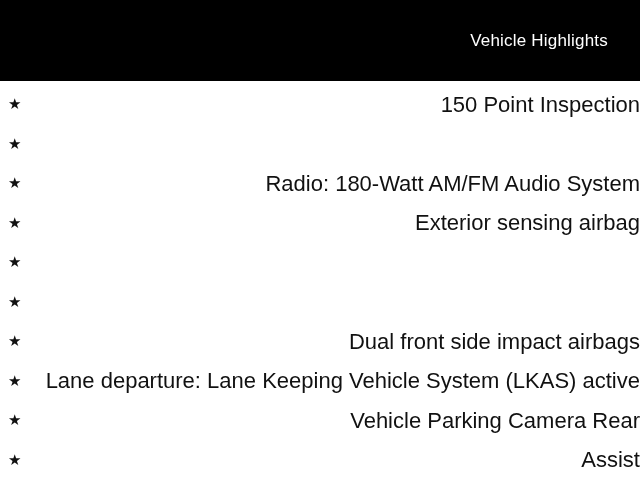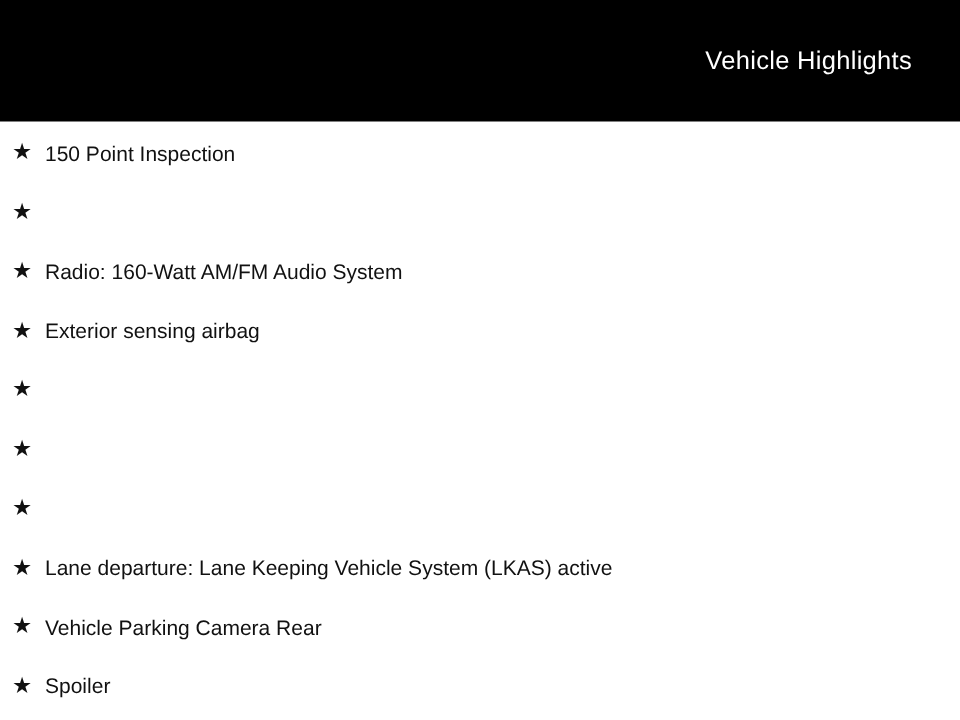--- a/index.html
+++ b/index.html
@@ -1,15 +1,15 @@
 <!DOCTYPE html>
 <html style="--header-bg: #000000; --header-fg: #ffffff; --item-fg: #111111;"><head>
 <meta charset="utf-8">
 <style>
-  * { margin: 0; padding: 0; box-sizing: border-box; }
+  * { margin: 0; padding: 0; box-sizing: border-box; justify-content: space-between; }
   html, body { width: 640px; height: 480px; }
   body {
     background: #ffffff;
     font-family: "Liberation Sans", sans-serif;
     overflow: hidden;
   }
   .page {
     width: 640px;
     height: 480px;
     background: #ffffff;
@@ -43,21 +43,21 @@
   }
   .star {
     width: 22px;
     flex: 0 0 22px;
     font-size: 15px;
     line-height: 1;
     color: var(--item-fg, #111111);
     font-family: "DejaVu Sans", sans-serif;
   }
   .label {
-    font-size: 14px;
+    font-size: 22px;
     color: var(--item-fg, #111111);
     white-space: nowrap;
   }
 </style>
 </head>
 <body>
 
 <div class="page">
   <header class="header">
     <h1 class="title">Vehicle Highlights</h1>
@@ -67,41 +67,42 @@
 
   <li class="item">
       <span class="star">★</span>
       <span class="label">150 Point Inspection</span>
     </li>
       <li class="item">
       <span class="star">★</span>
     </li>
       <li class="item">
       <span class="star">★</span>
-      <span class="label">Radio: 160-Watt AM/FM Audio System</span>
+      <span class="label">Radio: 180-Watt AM/FM Audio System</span>
     </li>
       <li class="item">
       <span class="star">★</span>
       <span class="label">Exterior sensing airbag</span>
     </li>
       <li class="item">
       <span class="star">★</span>
     </li>
       <li class="item">
       <span class="star">★</span>
     </li>
       <li class="item">
       <span class="star">★</span>
+      <span class="label">Dual front side impact airbags</span>
     </li>
       <li class="item">
       <span class="star">★</span>
       <span class="label">Lane departure: Lane Keeping Vehicle System (LKAS) active</span>
     </li>
       <li class="item">
       <span class="star">★</span>
       <span class="label">Vehicle Parking Camera Rear</span>
     </li>
       <li class="item">
       <span class="star">★</span>
-      <span class="label">Spoiler</span>
+      <span class="label">Assist</span>
     </li>
     </ul>
 </div>
 
 </body></html>

